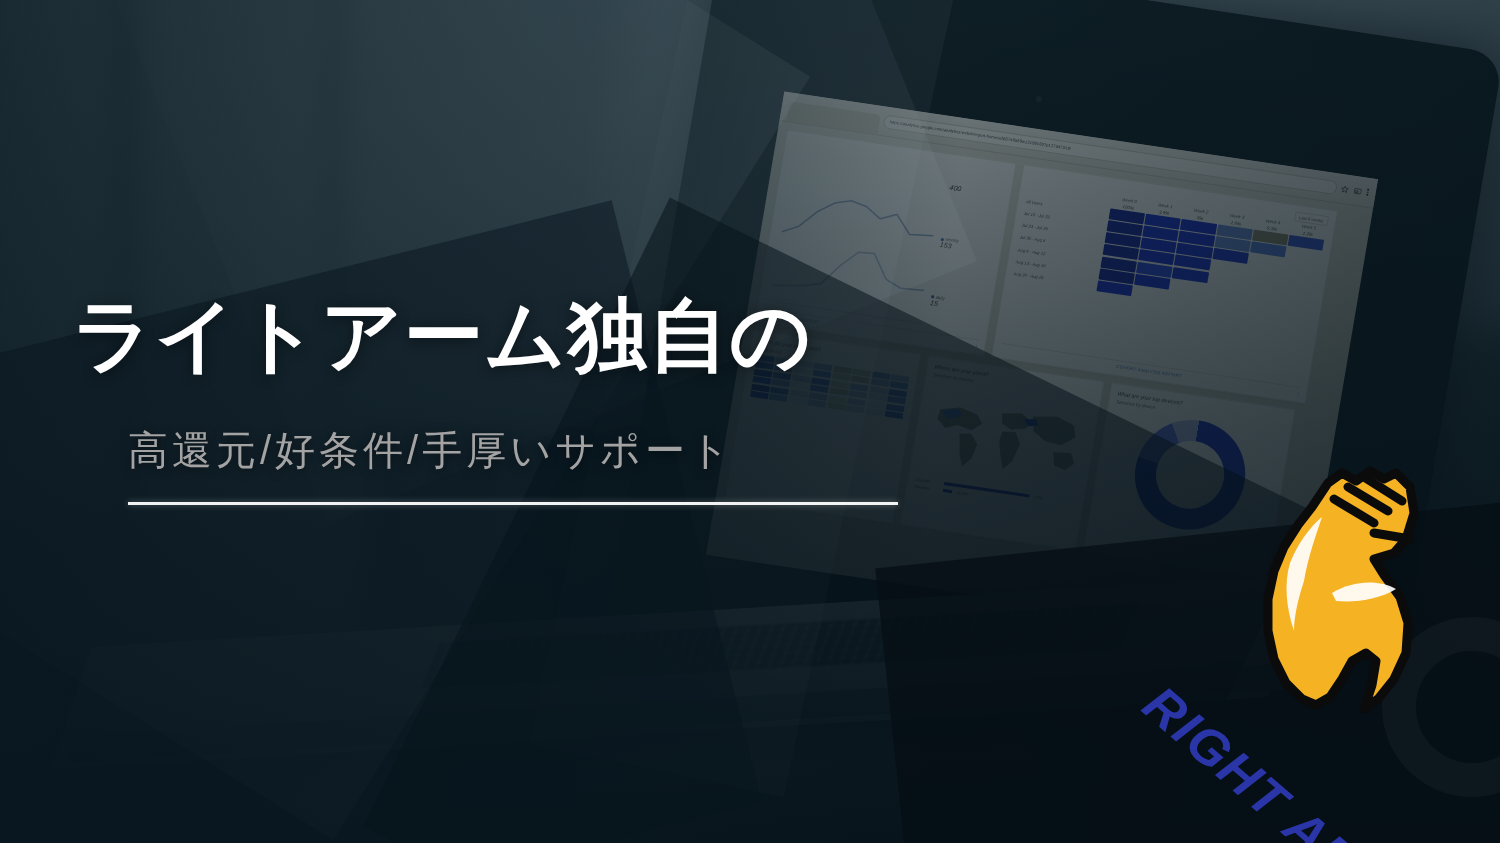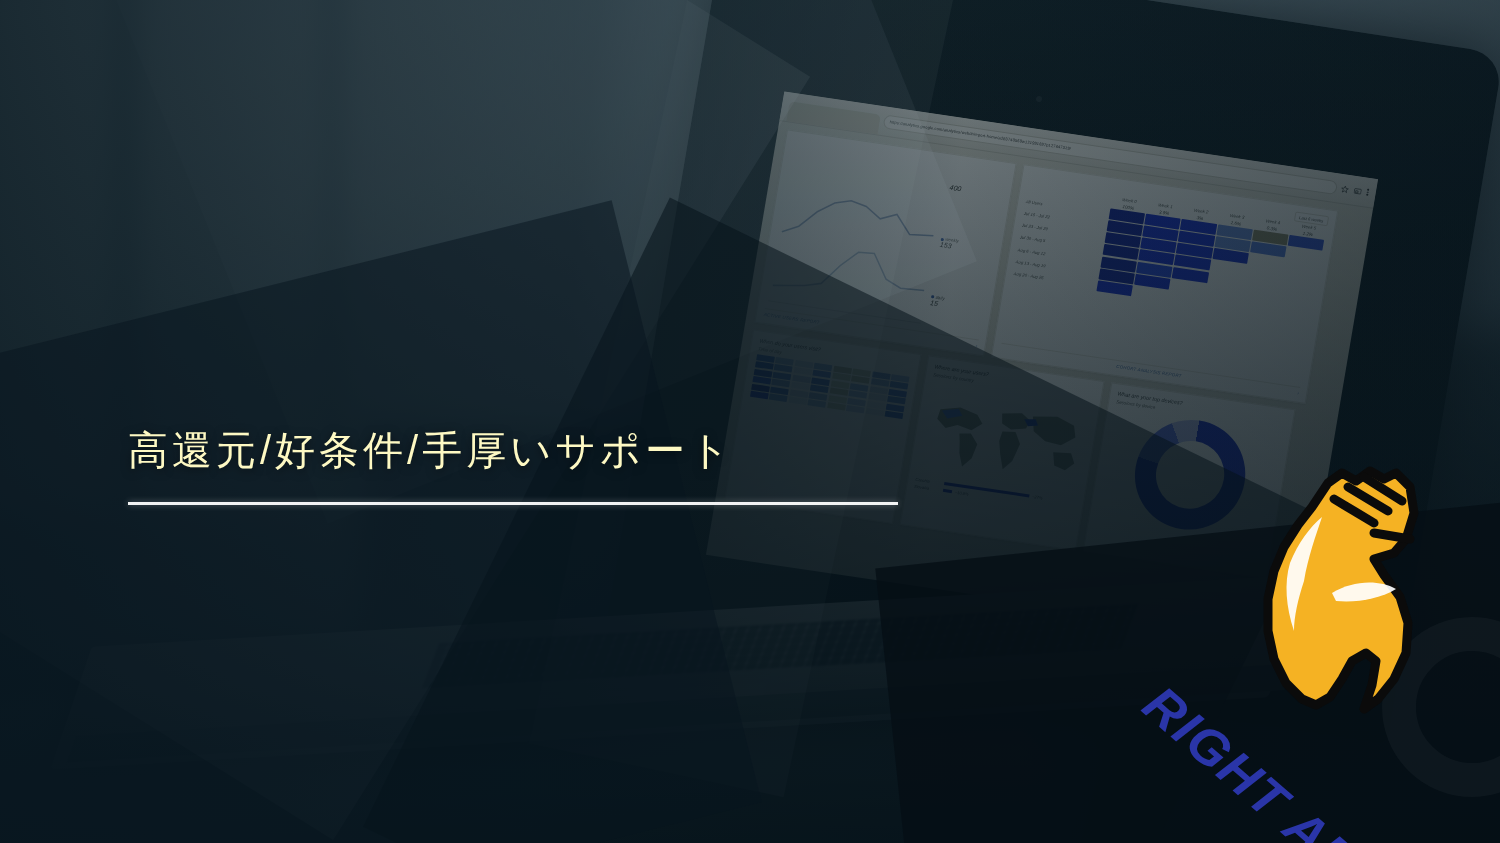--- a/index.html
+++ b/index.html
@@ -220,21 +220,21 @@
   .copy{ position:absolute; left:0; top:0; width:100%; height:100%; }
   .headline{
     position:absolute; left:72px; top:296px;
     font-size:80px; font-weight:bold; color:#ffffff;
     letter-spacing:1px; line-height:1;
     text-shadow:0 2px 14px rgba(0,0,0,.45);
     white-space:nowrap;
   }
   .subline{
     position:absolute; left:128px; top:430px;
-    font-size:40px; font-weight:300; color:#fef9c3;
+    font-size:40px; font-weight:300; color:#a3a3a3;
     letter-spacing:4px; line-height:1;
     text-shadow:0 2px 10px rgba(0,0,0,.5);
     white-space:nowrap;
   }
   .rule{
     position:absolute; left:128px; top:502px; width:770px; height:3px;
     background:#ffffff; opacity:.95;
     box-shadow:0 0 6px rgba(255,255,255,.35);
   }
   .tagline{
@@ -590,20 +590,21 @@
   <div class="poly poly1"></div>
   <div class="poly poly2"></div>
   <div class="poly poly5"></div>
   <div class="tint2"></div>
   <div class="poly poly3"></div>
   <div class="poly poly4"></div>
   <div class="poly poly6"></div>
   <div class="ring-deco"></div>
 
   <div class="copy">
+    <div class="headline">ライトアーム独自の</div>
     <div class="subline">高還元/好条件/手厚いサポート</div>
     <div class="rule"></div>
   </div>
 
   <div class="logo">
     <div class="logo-word">RIGHT ARM</div>
     <svg viewBox="0 0 250 300">
       <g stroke="#0b0b0b" stroke-width="9" stroke-linejoin="round" stroke-linecap="round">
         <path fill="#f5b223" d="
           M104 36

